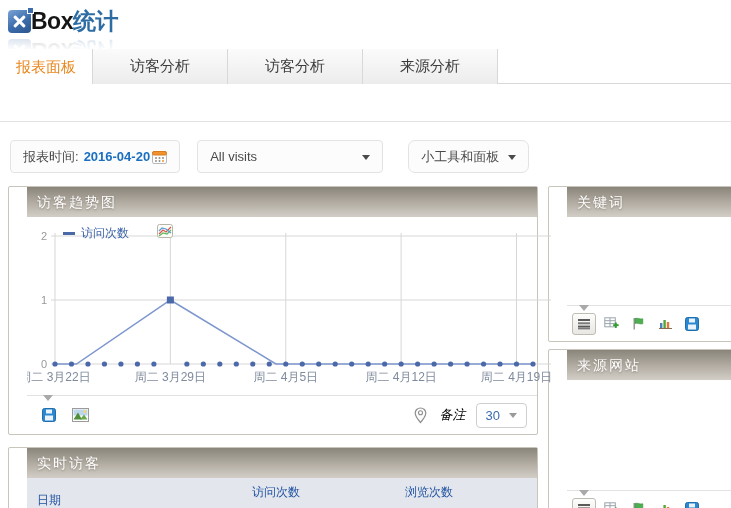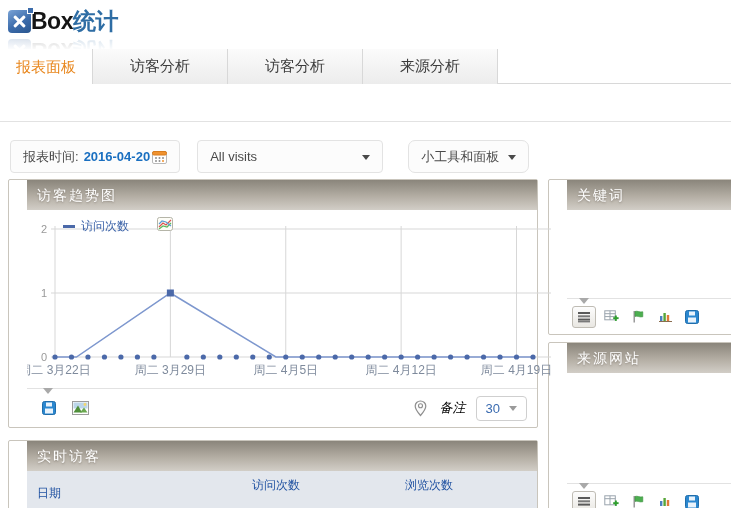--- a/index.html
+++ b/index.html
@@ -30,21 +30,21 @@
   .tabs { display:flex; border-bottom:1px solid #d8d8d8; height:35px; font-size:15px; }
   .tab { display:flex; align-items:center; justify-content:center; height:35px; cursor:pointer; white-space:nowrap; }
   .tab.active { padding:0 16px; color:#e8861c; background:#fff; height:36px; margin-bottom:-1px; }
   .tab.inactive { padding:0 37px; color:#3c3c3c; background:linear-gradient(#fbfbfb,#ececec);
                   border-left:1px solid #d8d8d8; }
   .tab.inactive.last { border-right:1px solid #d8d8d8; }
 
   .band { height:38px; border-bottom:1px solid #e2e2e2; }
 
   
-  .toolbar { display:flex; align-items:center; padding:18px 10px 6px 10px; }
+  .toolbar { display:flex; align-items:center; padding:18px 10px 13px 10px; }
   .tbtn { display:inline-flex; align-items:center; height:33px; background:#fcfcfc;
           border:1px solid #e3e3e3; border-radius:4px; padding:0 12px; font-size:13px;
           color:#4a4a4a; cursor:pointer; white-space:nowrap; }
   .tbtn .date { font-weight:bold; color:#1a6fc0; margin-left:5px; margin-right:2px; }
   .caret { width:0; height:0; border:4px solid transparent; border-top:5px solid #4a4a4a;
            margin-top:5px; }
   .segment-btn { width:186px; margin-left:17px; justify-content:space-between; }
   .widgets-btn { margin-left:25px; gap:9px;border-radius:7px; }
 
   

